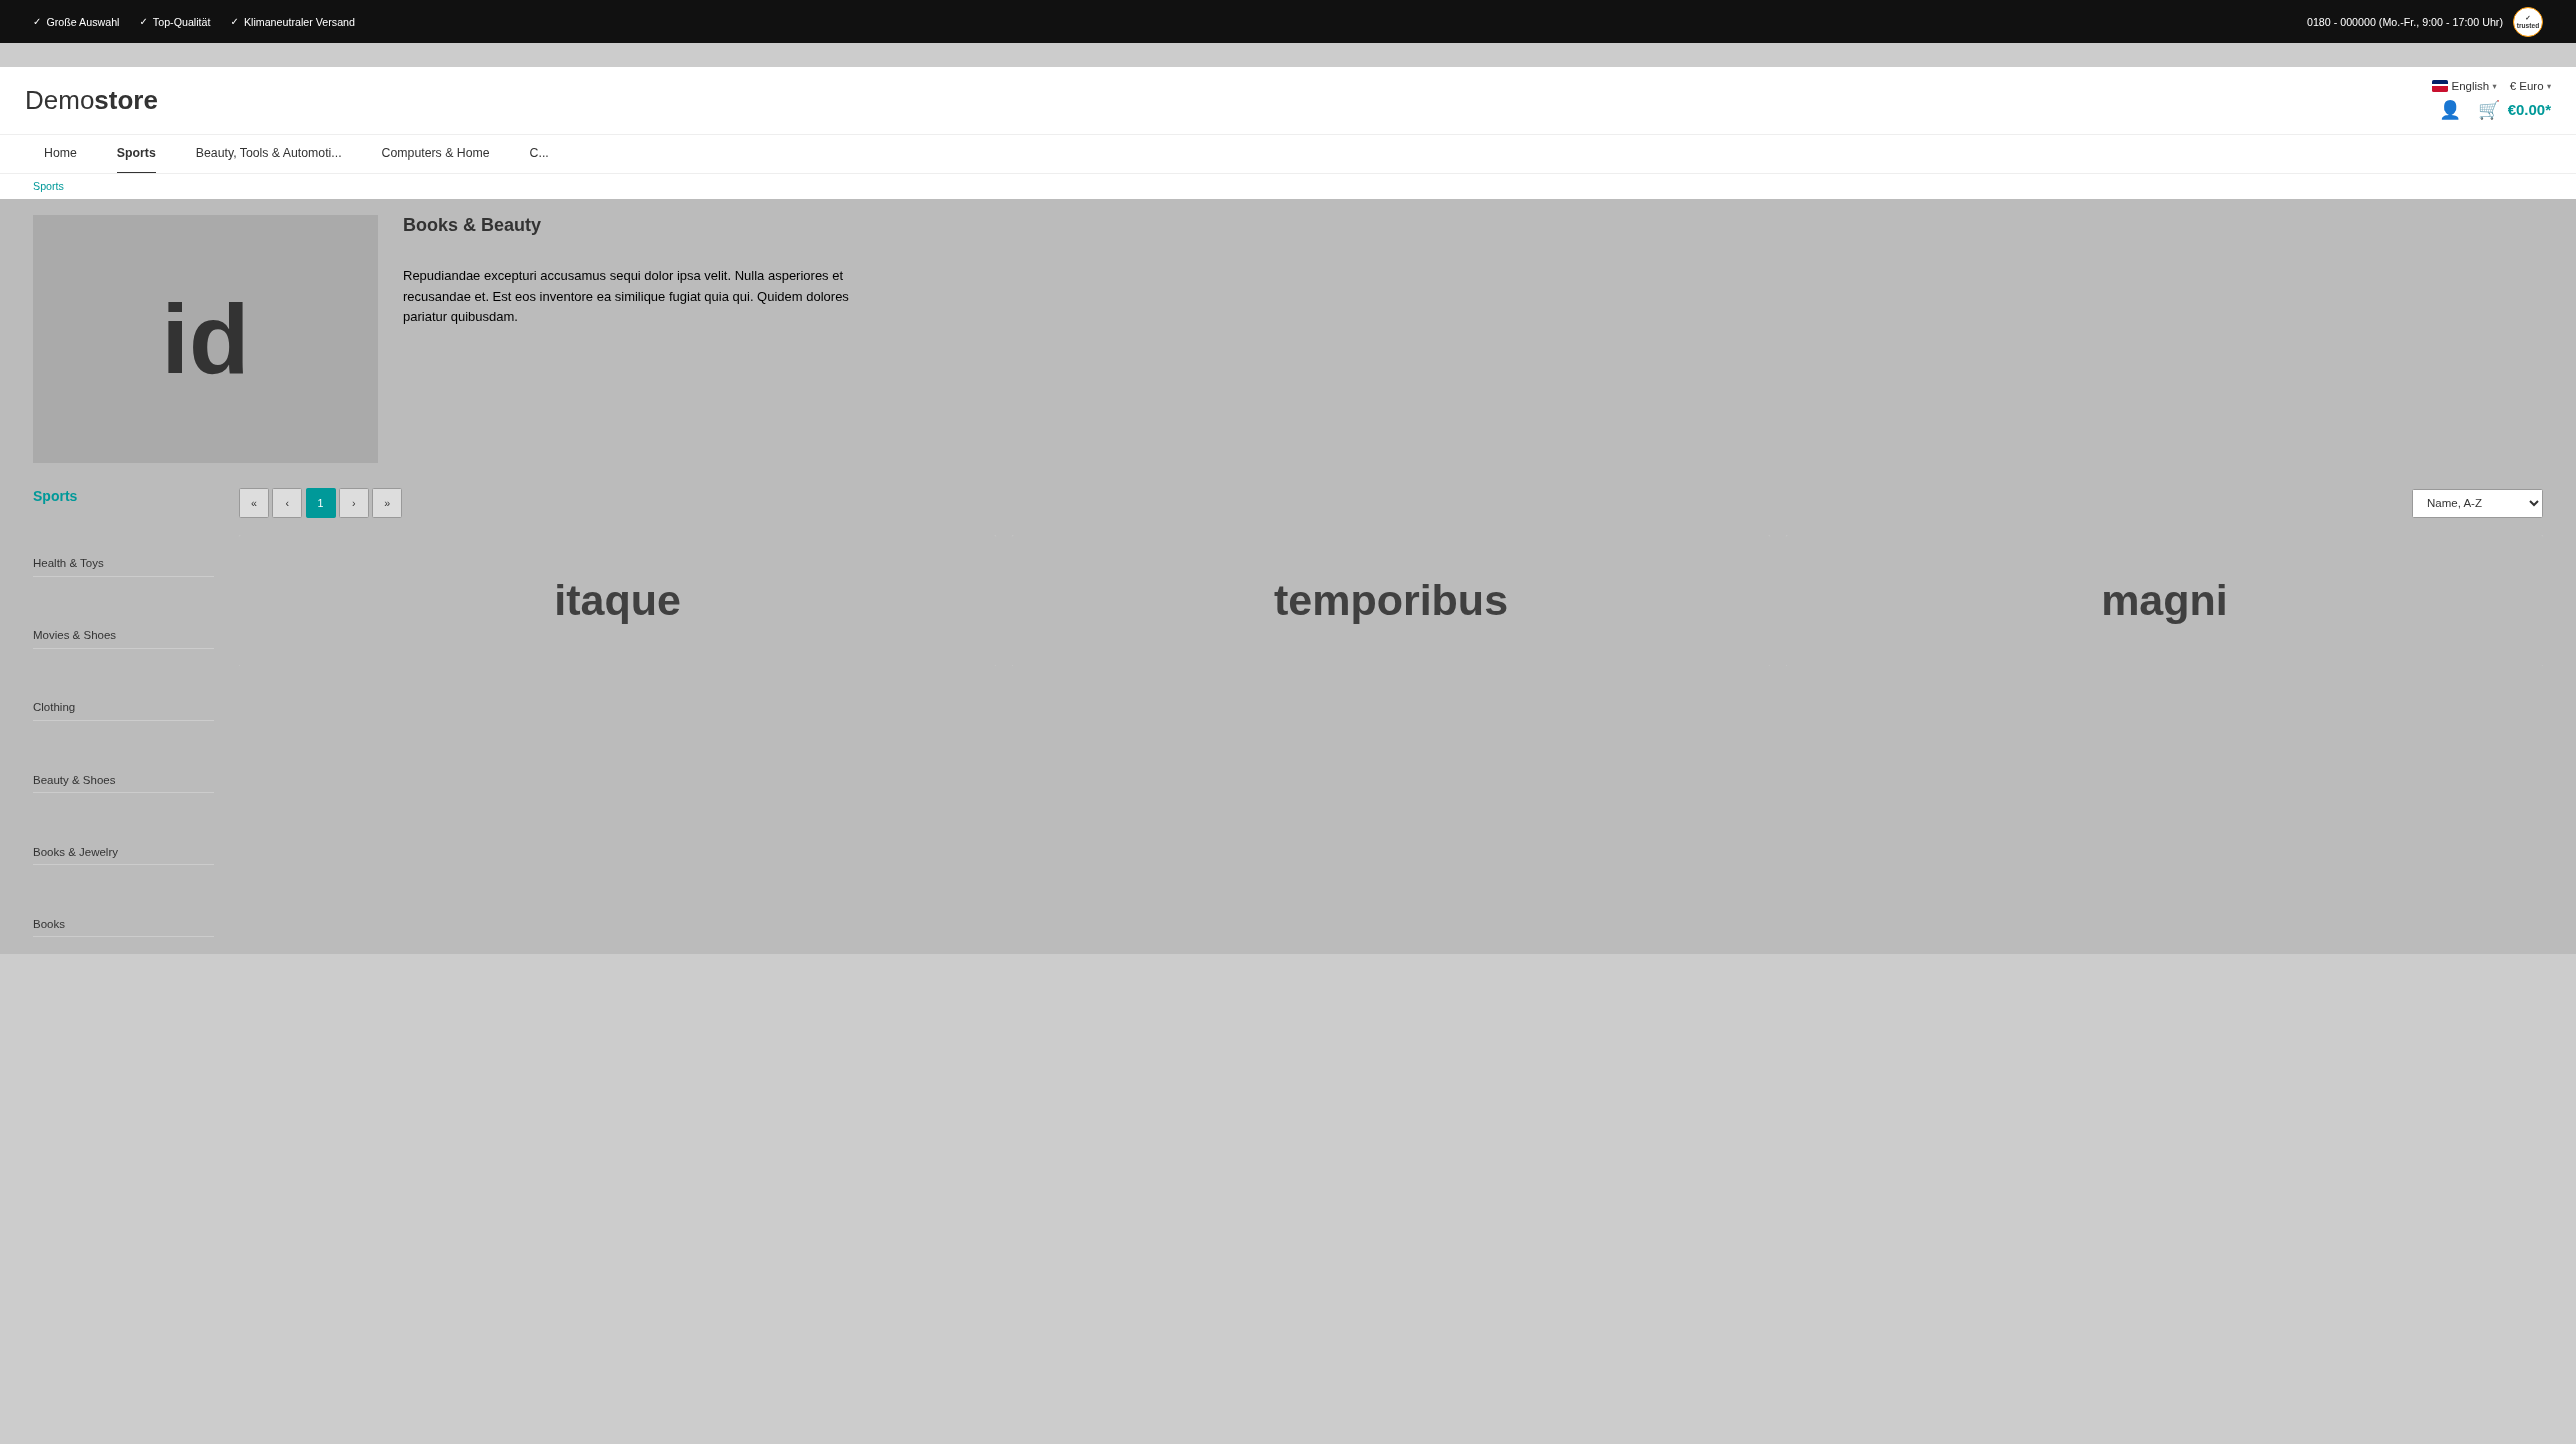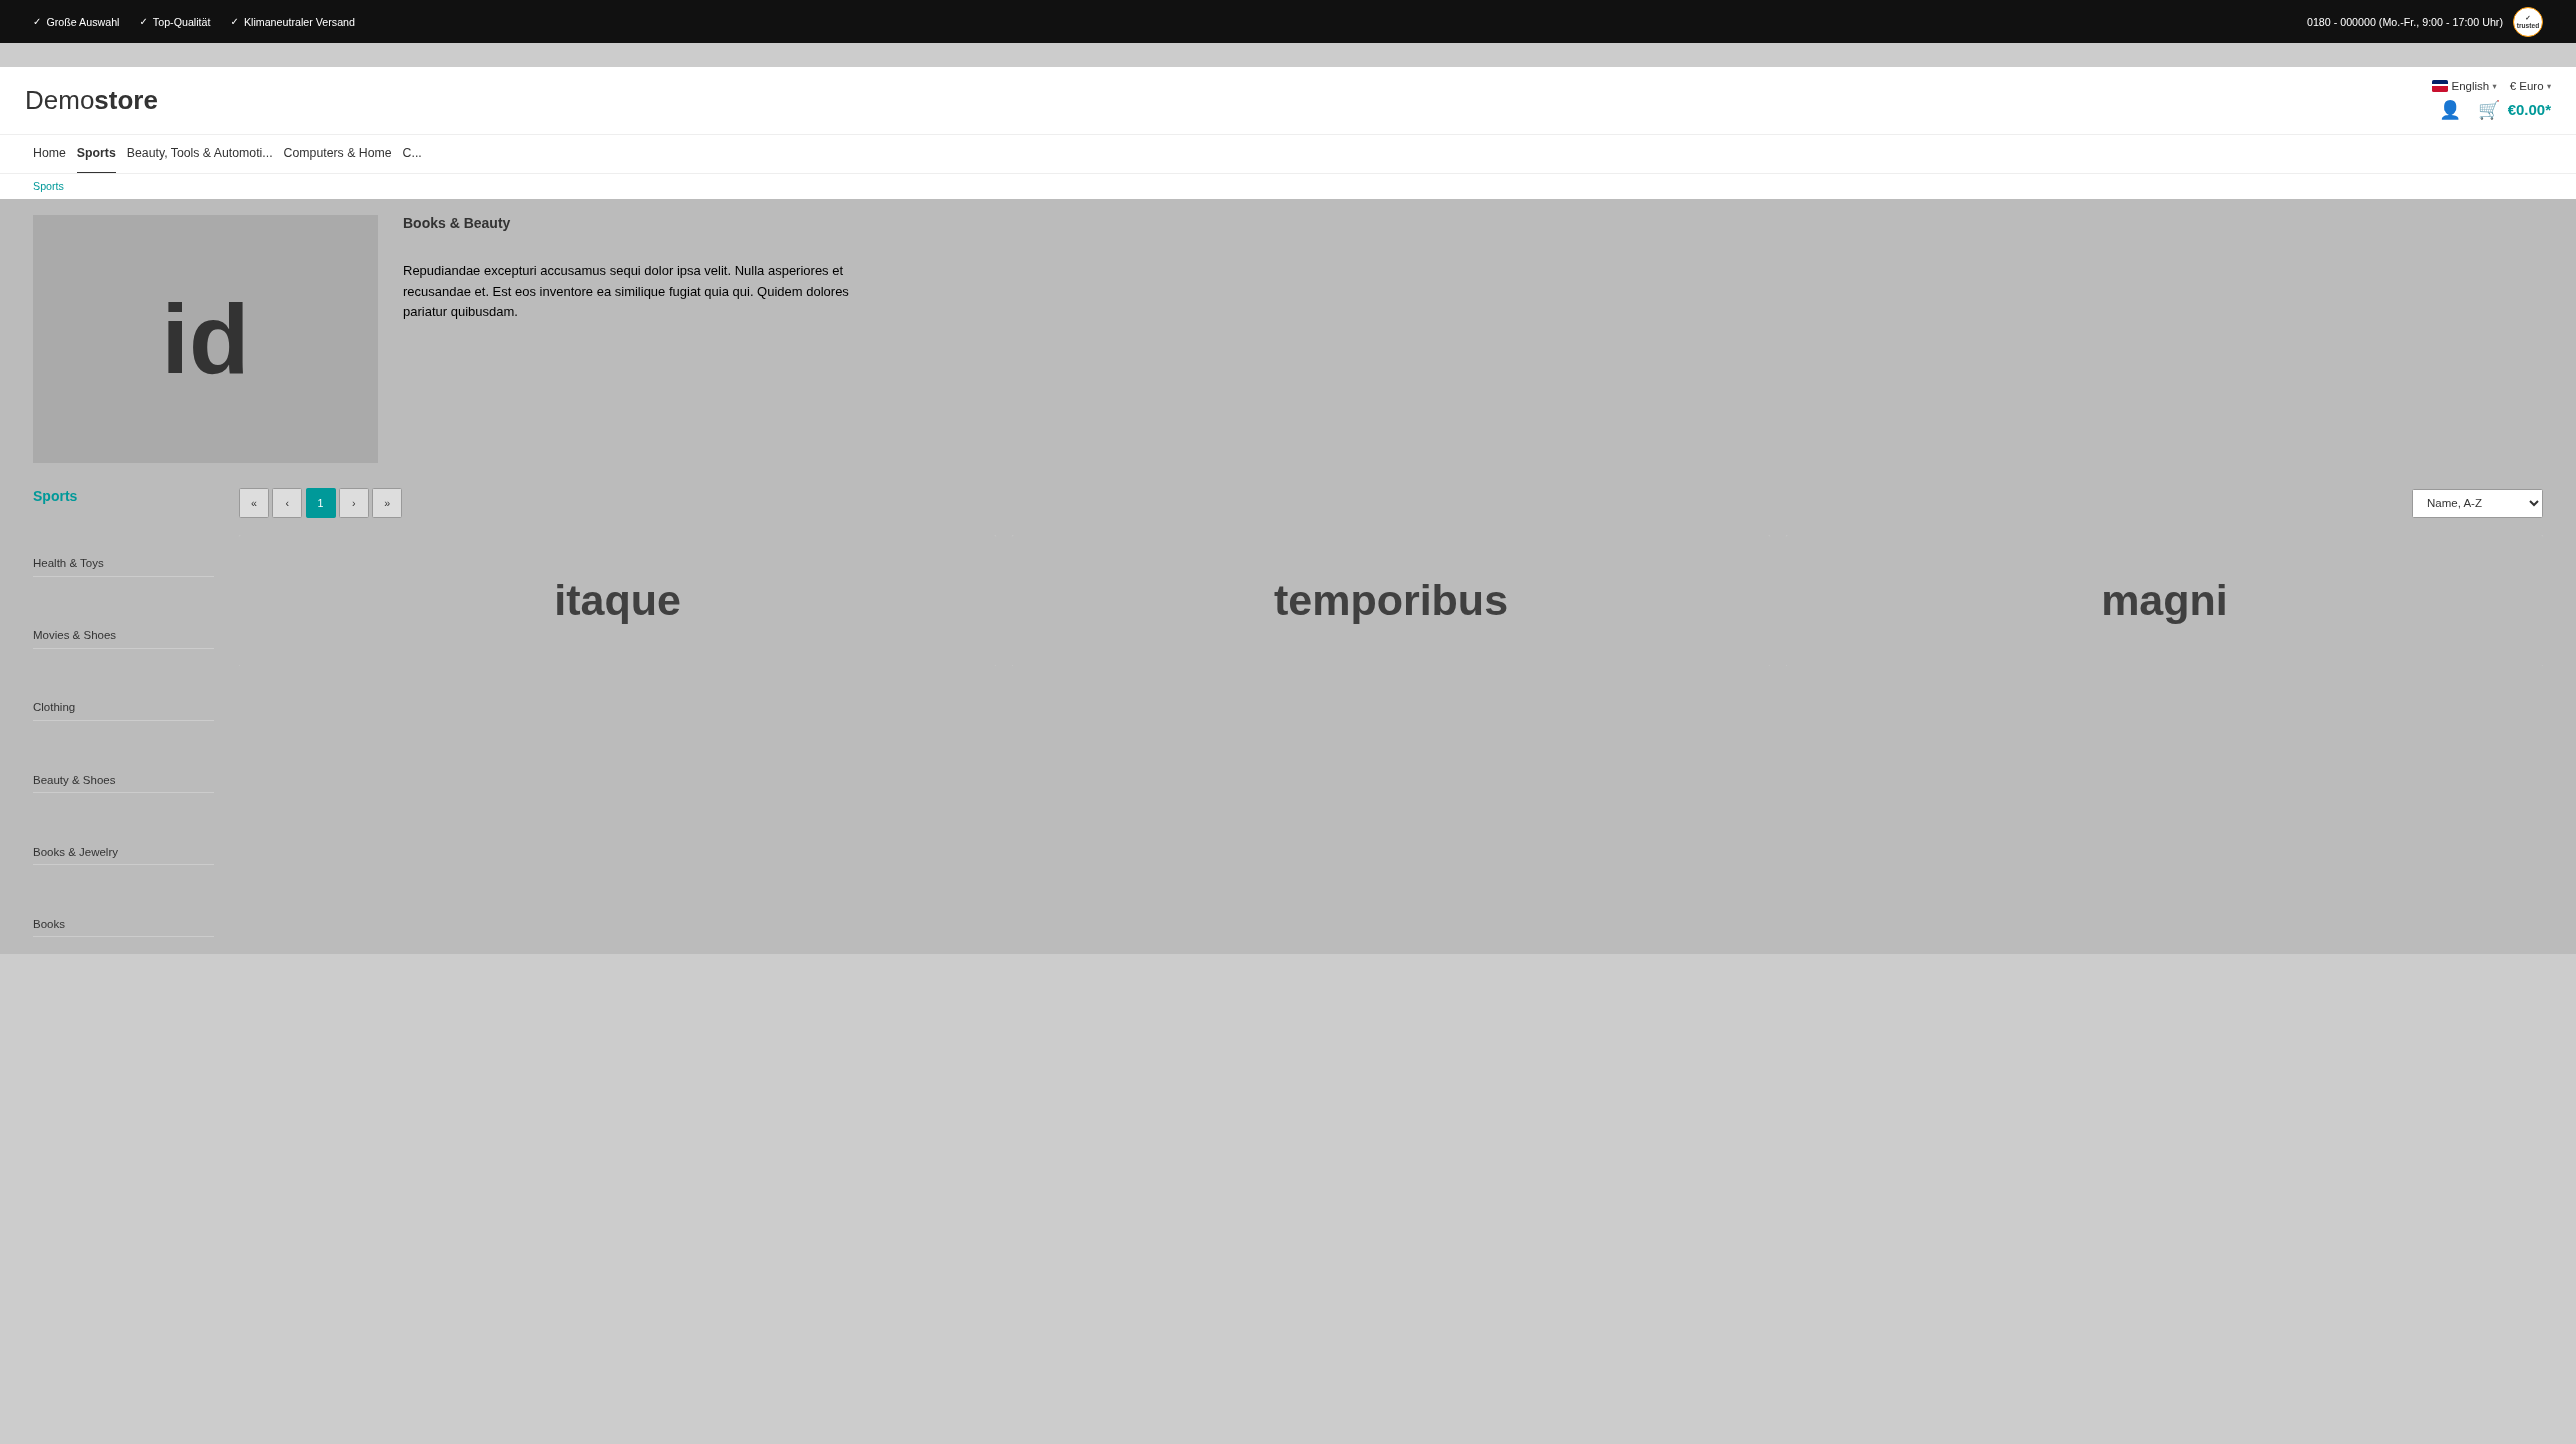--- a/index.html
+++ b/index.html
@@ -111,23 +111,23 @@
     .cart-icon, .user-icon {
       font-size: 18px;
       color: #555;
       cursor: pointer;
     }
 
     
     .nav {
       background: #fff;
       border-top: 0.8px solid #eee;
-      padding: 0 33px;
-      display: flex;
-      gap: 11px;
+      padding: 0 44px;
+      display: flex;
+      gap: 40px;
     }
     .nav-item {
       padding: 11.5px 0;
       cursor: pointer;
       font-size: 12.3px;
       color: #333;
       border-bottom: 1.6px solid transparent;
       text-decoration: none;
     }
     .nav-item.active {
@@ -340,21 +340,21 @@
   <span style="color:#009999;">Sports</span>
 </div>
 
 <div class="main-area">
 
   <div class="hero-section">
     <div class="hero-image">
       <span class="hero-image-text">id</span>
     </div>
     <div style="flex:1;">
-      <div style="font-size:14px;font-weight:600;color:#333;margin-bottom:13px;">Books &amp; Beauty</div>
+      <div style="font-size:18px;font-weight:600;color:#333;margin-bottom:13px;">Books &amp; Beauty</div>
       <div class="hero-desc">Repudiandae excepturi accusamus sequi dolor ipsa velit. Nulla asperiores et recusandae et. Est eos inventore ea similique fugiat quia qui. Quidem dolores pariatur quibusdam.</div>
     </div>
   </div>
 
   <div class="content-area">
 
     <div class="sidebar">
       <div class="sidebar-title">Sports</div>
       <div class="sidebar-item">Health &amp; Toys</div>
       <div class="sidebar-item">Movies &amp; Shoes</div>

